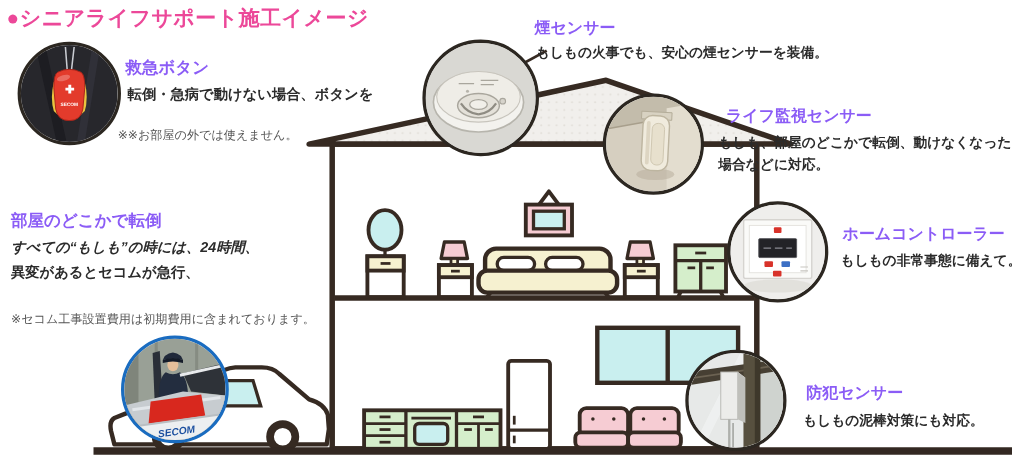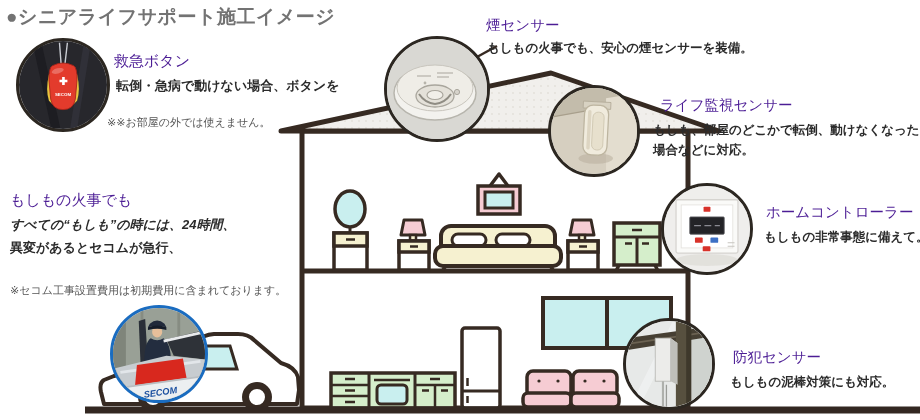--- a/index.html
+++ b/index.html
@@ -2,23 +2,23 @@
 <html><head>
 <meta charset="utf-8">
 <style>
   html,body{margin:0;padding:0;background:#fff;}
   #stage{
     position:relative;width:920px;height:420px;overflow:hidden;background:#fff;
     font-family:"Liberation Sans","DejaVu Sans",sans-serif;
   }
   .abs{position:absolute;}
   .title{
-    font-size:19px;font-weight:800;color:#737373;letter-spacing:.5px;white-space:nowrap;
+    font-size:19px;font-weight:800;color:#ec4899;letter-spacing:.5px;white-space:nowrap;
   }
-  .co-head{font-size:14.5px;font-weight:400;color:#4c1d95;white-space:nowrap;text-align:right;}
+  .co-head{font-size:14.5px;font-weight:700;color:#8b5cf6;white-space:nowrap;text-align:right;}
   .co-head.lg{font-size:15px;}
   .co-body{font-size:12.5px;font-weight:600;color:#2b2b2b;white-space:nowrap;}
   .co-body.lg{font-size:13px;}
   .co-note{font-size:11px;font-weight:500;color:#555;white-space:nowrap;}
   .photo{
     border-radius:50%;overflow:hidden;box-sizing:border-box;
     border:3px solid #2c2721;background:#ddd;
   }
   .photo.blue{border-color:#1a6cc0;}
   .photo svg{display:block;width:100%;height:100%;}
@@ -249,21 +249,21 @@
       <text x="52" y="95" font-size="10" font-style="italic" font-weight="bold" fill="#1b4f9f" text-anchor="middle" transform="rotate(-8 52 95)">SECOM</text>
     </svg>
   </div>
 
   <div class="abs title" style="left:6px;top:4px;">●シニアライフサポート施工イメージ</div>
 
   <div class="abs co-head lg" style="left:114px;top:52px;">救急ボタン</div>
   <div class="abs co-body lg" style="left:116px;top:77px;">転倒・急病で動けない場合、ボタンを</div>
   <div class="abs co-note" style="left:107px;top:115px;">※※お部屋の外では使えません。</div>
 
-  <div class="abs co-head lg" style="left:10px;top:191px;">もしもの火事でも</div>
+  <div class="abs co-head lg" style="left:10px;top:191px;">部屋のどこかで転倒</div>
   <div class="abs co-body lg" style="left:10px;top:216px;font-style:italic;">すべての“もしも”の時には、24時間、</div>
   <div class="abs co-body lg" style="left:10px;top:239px;">異変があるとセコムが急行、</div>
   <div class="abs co-note" style="left:10px;top:283px;">※セコム工事設置費用は初期費用に含まれております。</div>
 
   <div class="abs co-head" style="left:486px;top:16px;">煙センサー</div>
   <div class="abs co-body" style="left:487px;top:40px;">もしもの火事でも、安心の煙センサーを装備。</div>
 
   <div class="abs co-head" style="left:660px;top:96px;">ライフ監視センサー</div>
   <div class="abs co-body" style="left:653px;top:122px;">もしも、部屋のどこかで転倒、動けなくなった</div>
   <div class="abs co-body" style="left:653px;top:142px;">場合などに対応。</div>

